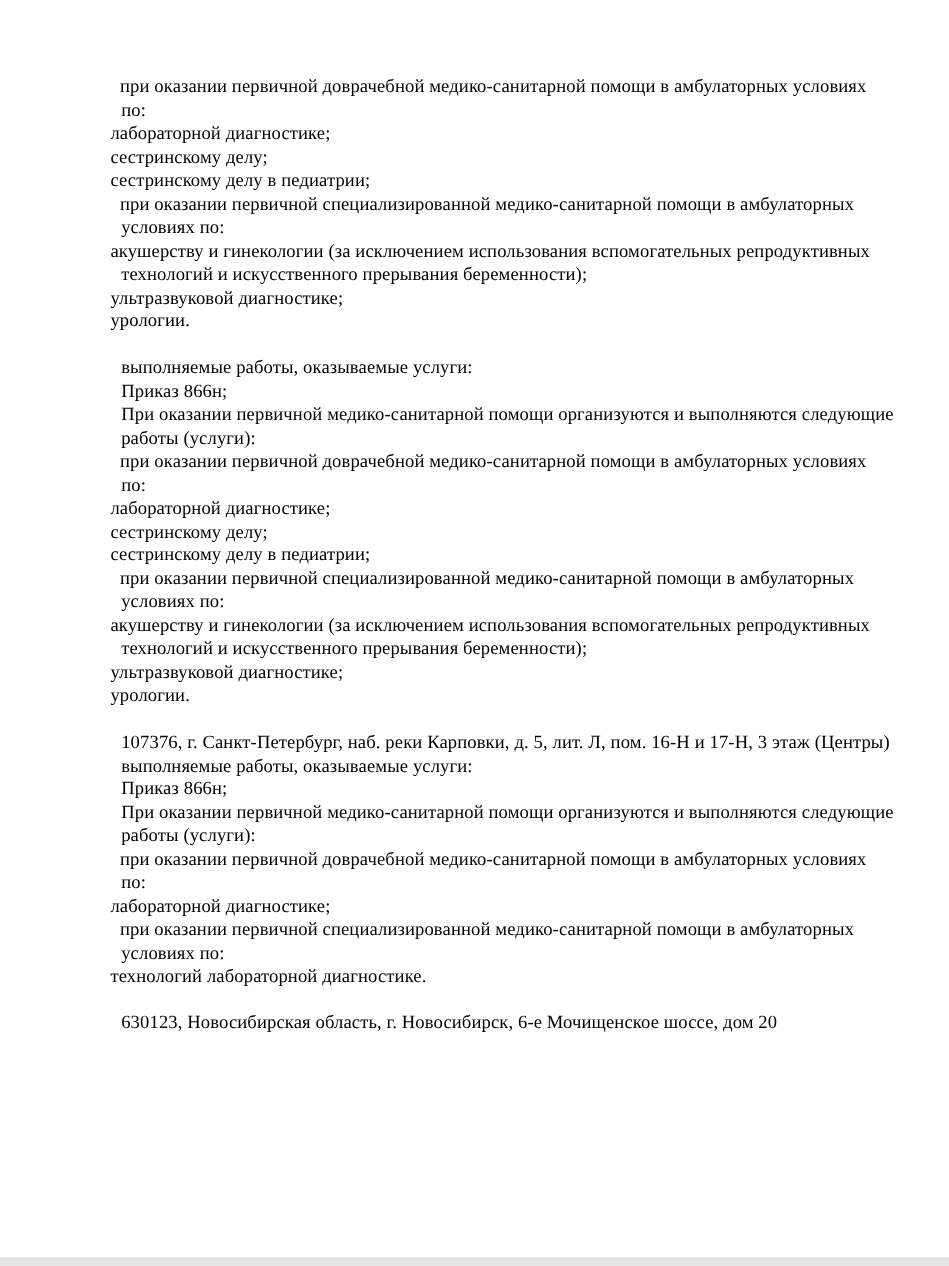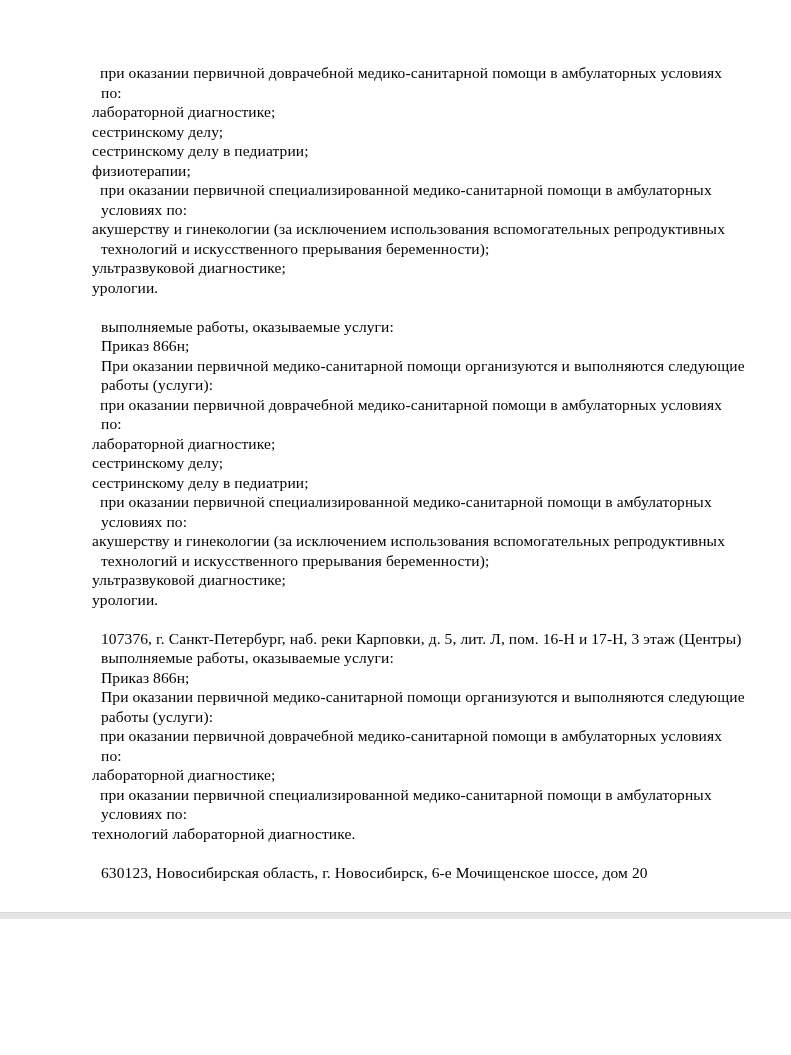--- a/index.html
+++ b/index.html
@@ -12,21 +12,21 @@
     height: 1055px;
     position: relative;
     overflow: hidden;
     font-family: "Liberation Serif", "DejaVu Serif", serif;
     color: #000000;
   }
   .page {
     position: absolute;
     top: 0; left: 0;
     width: 791px;
-    height: 919px;
+    height: 1055px;
     background: #ffffff;
   }
   .doc-text {
     position: absolute;
     top: 63px;
     left: 91px;
     right: 38px;
   }
   .doc-block {
     margin: 0 0 19.5px 0;
@@ -55,21 +55,20 @@
 <body>
 
 <div class="page">
   <div class="doc-text" id="doc-text">
       <div class="doc-block">
         <div class="doc-line ind-1">при оказании первичной доврачебной медико-санитарной помощи в амбулаторных условиях</div>
         <div class="doc-line ind-0">по:</div>
         <div class="doc-line ind-2">лабораторной диагностике;</div>
         <div class="doc-line ind-2">сестринскому делу;</div>
         <div class="doc-line ind-2">сестринскому делу в педиатрии;</div>
-        <div class="doc-line ind-2">физиотерапии;</div>
         <div class="doc-line ind-1">при оказании первичной специализированной медико-санитарной помощи в амбулаторных</div>
         <div class="doc-line ind-0">условиях по:</div>
         <div class="doc-line ind-2">акушерству и гинекологии (за исключением использования вспомогательных репродуктивных</div>
         <div class="doc-line ind-0">технологий и искусственного прерывания беременности);</div>
         <div class="doc-line ind-2">ультразвуковой диагностике;</div>
         <div class="doc-line ind-2">урологии.</div>
       </div>
       <div class="doc-block">
         <div class="doc-line ind-0">выполняемые работы, оказываемые услуги:</div>
         <div class="doc-line ind-0">Приказ 866н;</div>

